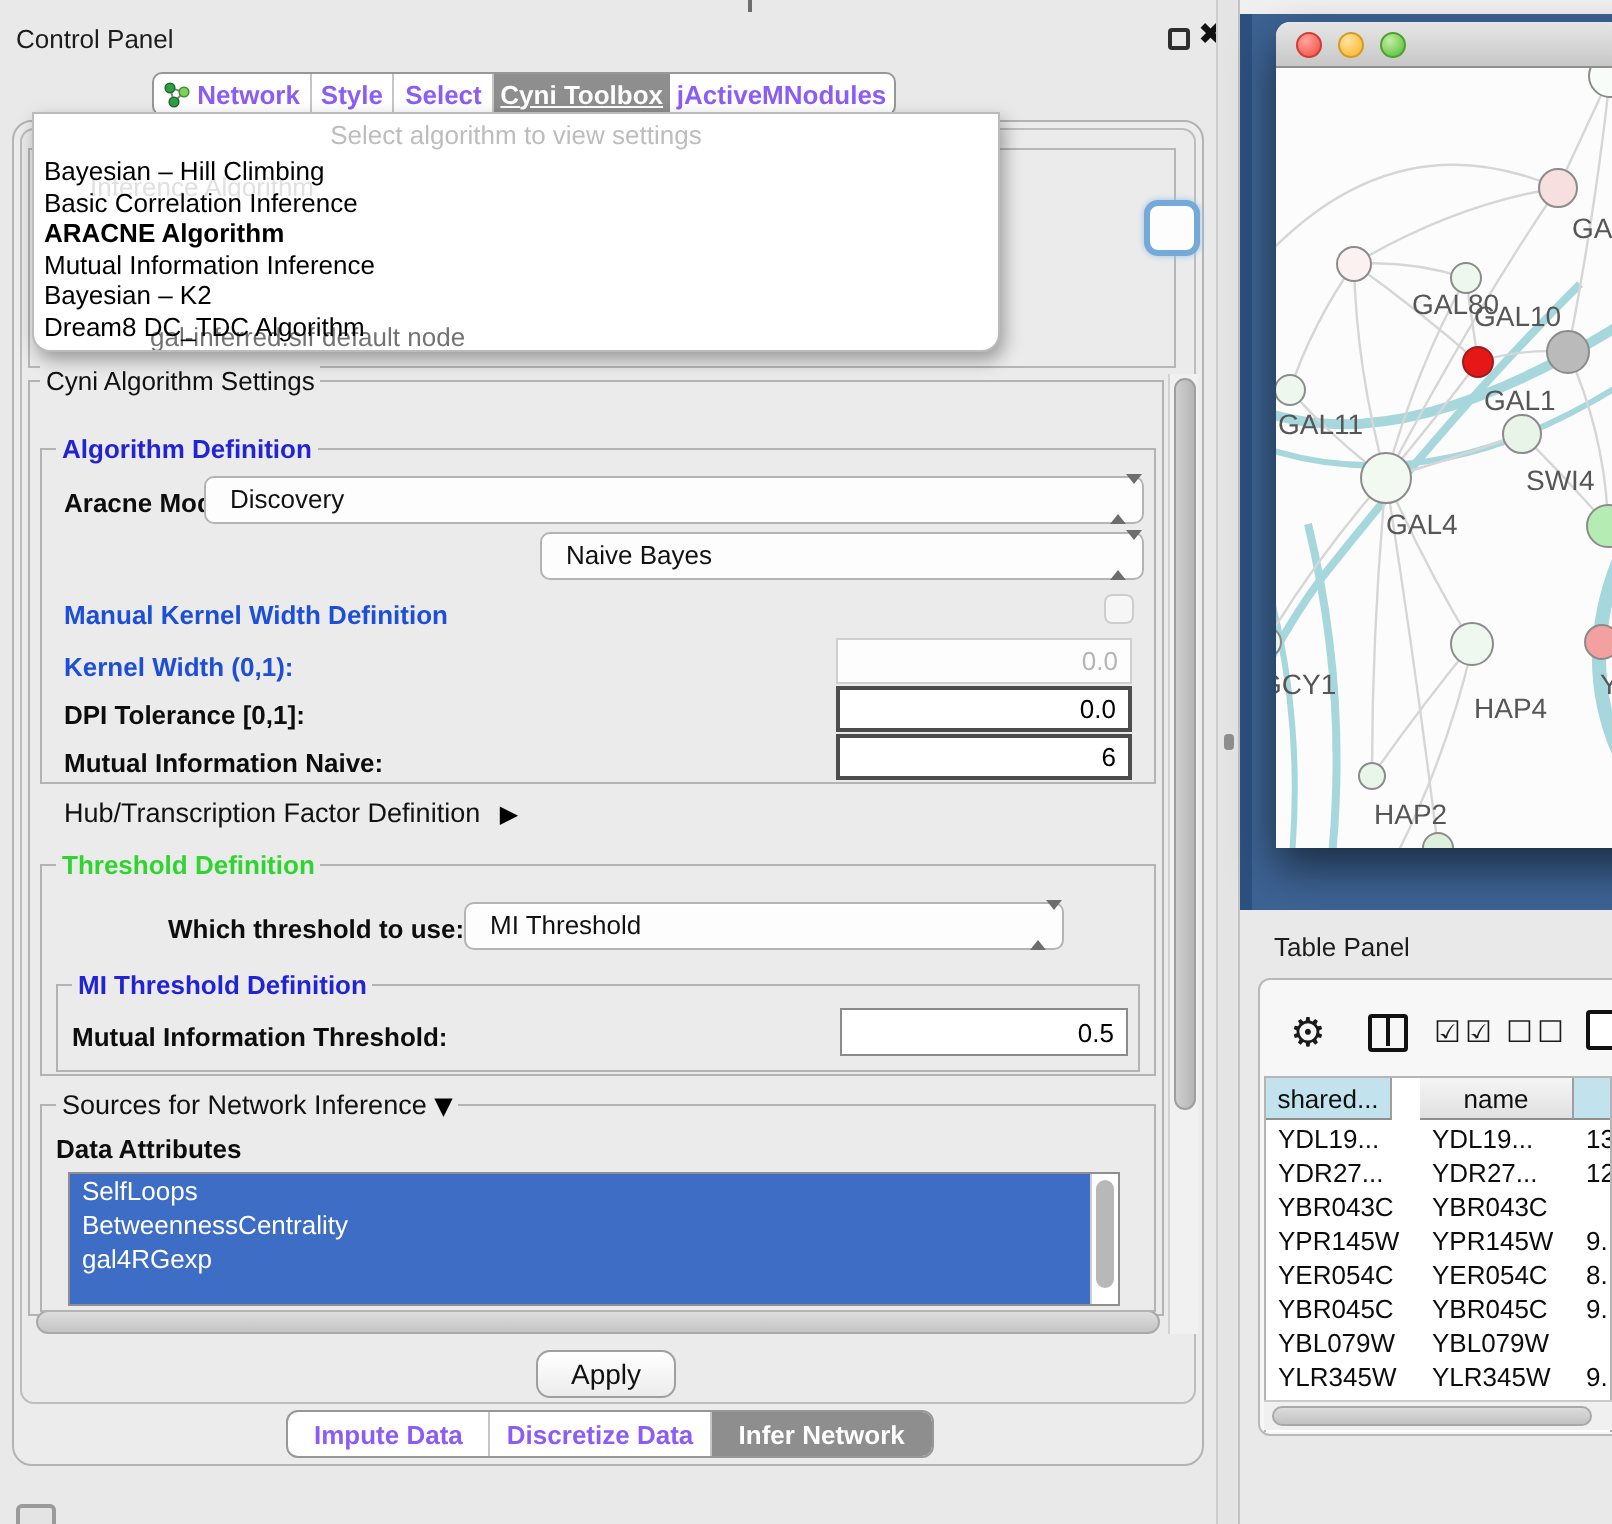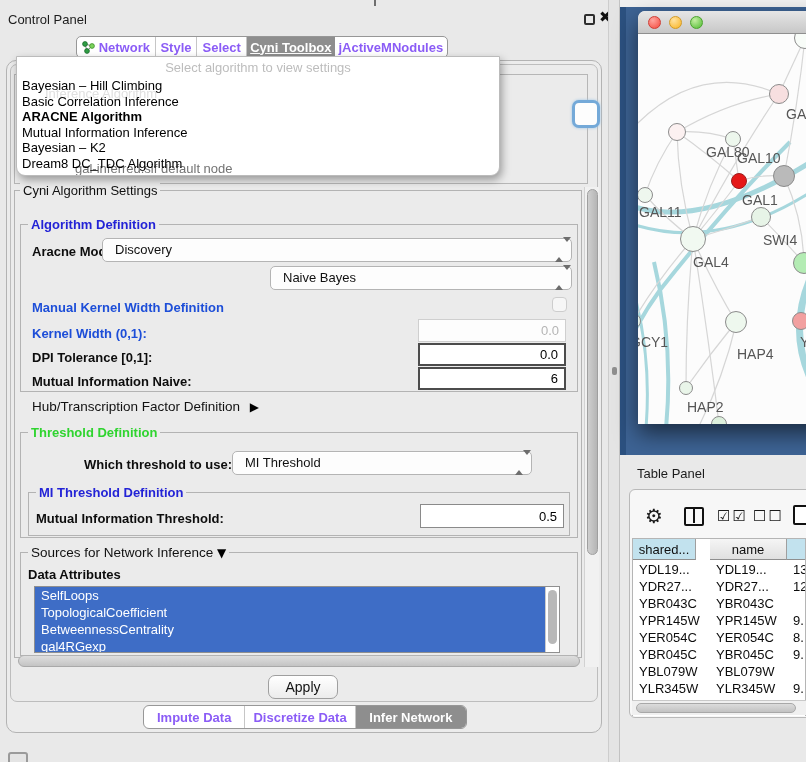--- a/index.html
+++ b/index.html
@@ -208,21 +208,20 @@
 
   <div class="abs group-frame" style="left:20px; top:552px; width:558px; height:104px;"></div>
   <div class="abs gtitle" style="left:28px; top:545px; font-size:13.5px;">
     <span>Sources for Network Inference</span>
     <span class="tri">▼</span>
   </div>
   <div class="lbl" style="left:28px; top:567px;">Data Attributes</div>
 
   <div class="abs attr-list">
     <div class="attr-item">SelfLoops</div>
-    <div class="attr-item">TopologicalCoefficient</div>
     <div class="attr-item">BetweennessCentrality</div>
     <div class="attr-item">gal4RGexp</div>
     <div class="list-scroll">
         <div class="list-thumb"></div>
       </div>
   </div>
 
   <div class="abs apply-btn">Apply</div>
 
   <div class="abs tabbar" style="left:143px; top:705px; width:324px; height:24px; border-radius:6px;">

